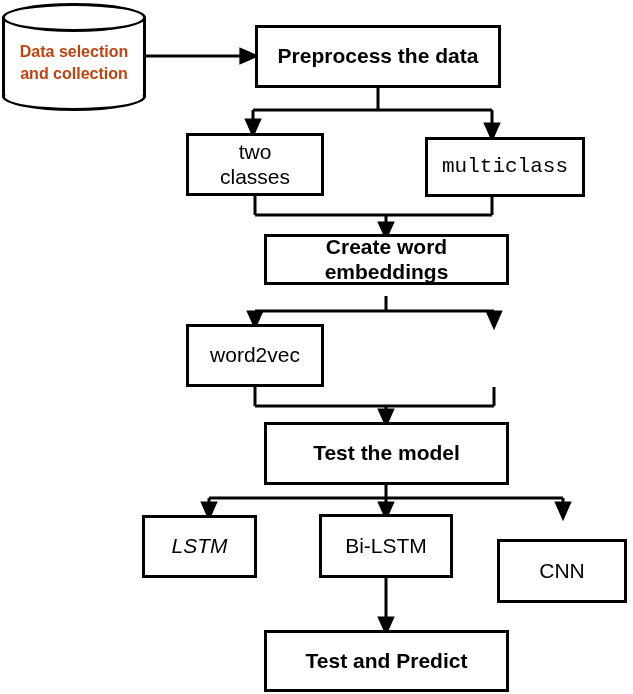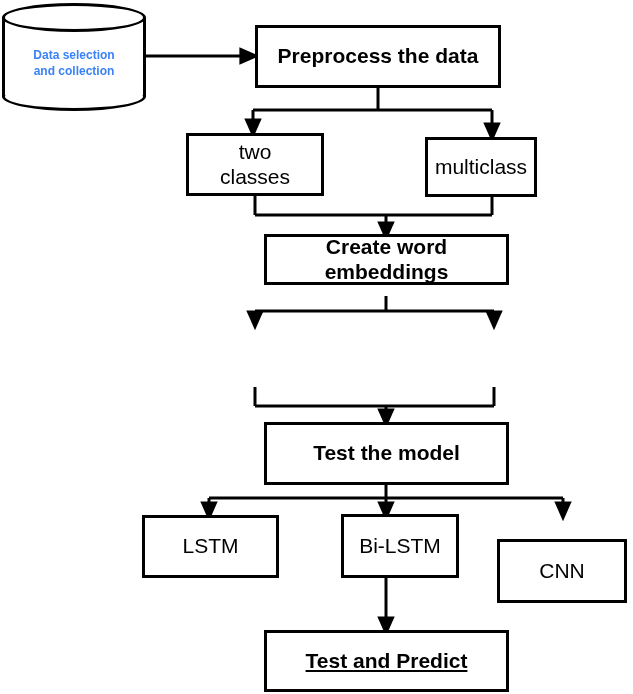--- a/index.html
+++ b/index.html
@@ -93,24 +93,24 @@
     position: absolute;
     left: 0;
     top: 30px;
     width: 144px;
     height: 60px;
     display: flex;
     align-items: center;
     justify-content: center;
     text-align: center;
     font-weight: bold;
-    font-size: 12px;
+    font-size: 16px;
     line-height: 1.35;
     white-space: pre-line;
-    color: #3b82f6;
+    color: #c2410c;
     z-index: 3;
   }
 </style>
 </head>
 <body>
 
 <div id="flow-root">
 
   <svg id="flow-svg" viewBox="0 0 633 694" xmlns="http://www.w3.org/2000/svg">
     <defs>
@@ -163,44 +163,47 @@
 
   <div class="node bold" style="left:255px; top:25px; width:246px; height:63px; font-size:21px;">
     <span class="node-label">Preprocess the data</span>
   </div>
 
   <div class="node" style="left:186px; top:133px; width:138px; height:63px; font-size:21px;">
     <span class="node-label">two
 classes</span>
   </div>
 
-  <div class="node" style="left:425px; top:137px; width:112px; height:60px; font-size:21px;">
+  <div class="node" style="left:425px; top:137px; width:160px; height:60px; font-size:21px;font-family:Liberation Mono, monospace;">
     <span class="node-label">multiclass</span>
   </div>
 
   <div class="node bold" style="left:264px; top:234px; width:245px; height:51px; font-size:21px;">
     <span class="node-label">Create word
 embeddings</span>
   </div>
 
+  <div class="node" style="left:186px; top:324px; width:138px; height:63px; font-size:21px;">
+    <span class="node-label">word2vec</span>
+  </div>
 
 
   <div class="node bold" style="left:264px; top:422px; width:245px; height:63px; font-size:21px;">
     <span class="node-label">Test the model</span>
   </div>
 
-  <div class="node" style="left:142px; top:515px; width:137px; height:63px; font-size:21px;">
+  <div class="node" style="left:142px; top:515px; width:115px; height:63px; font-size:21px;font-style:italic;">
     <span class="node-label">LSTM</span>
   </div>
 
-  <div class="node" style="left:319px; top:514px; width:118px; height:64px; font-size:21px;margin-left:22px;">
+  <div class="node" style="left:319px; top:514px; width:134px; height:64px; font-size:21px;">
     <span class="node-label">Bi-LSTM</span>
   </div>
 
   <div class="node" style="left:497px; top:514px; width:130px; height:64px; font-size:21px;margin-top:25px;">
     <span class="node-label">CNN</span>
   </div>
 
-  <div class="node bold" style="left:264px; top:630px; width:245px; height:62px; font-size:21px;text-decoration:underline;">
+  <div class="node bold" style="left:264px; top:630px; width:245px; height:62px; font-size:21px;">
     <span class="node-label">Test and Predict</span>
   </div>
 
 </div>
 
 </body></html>

